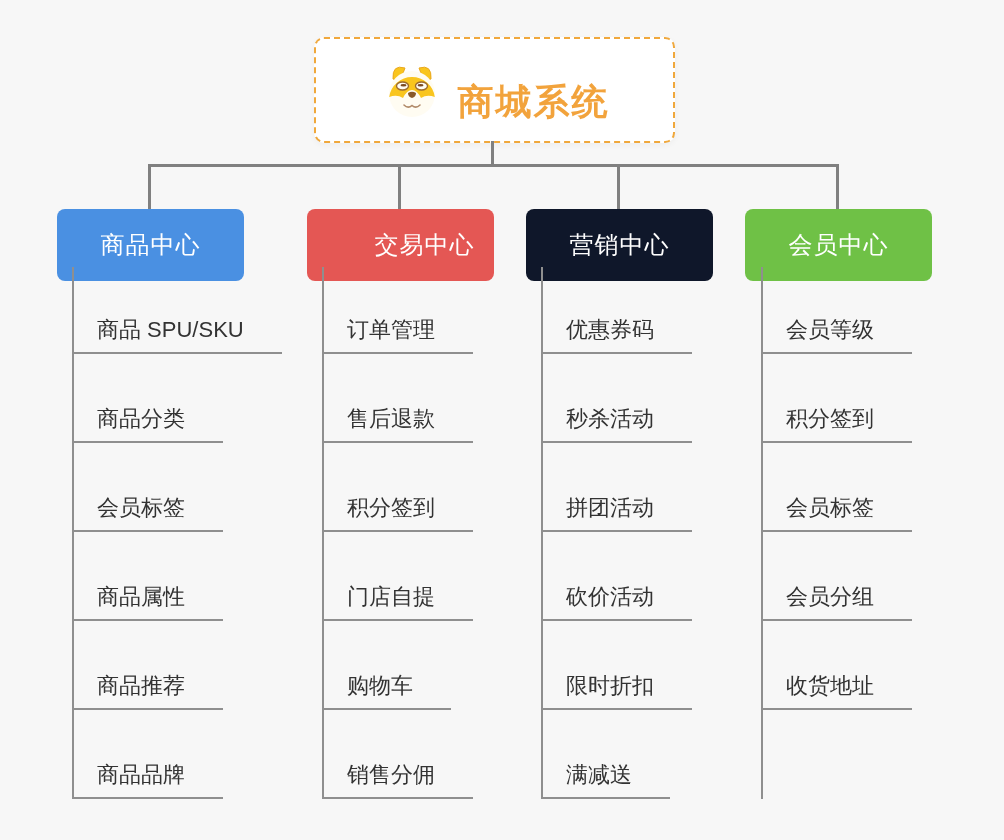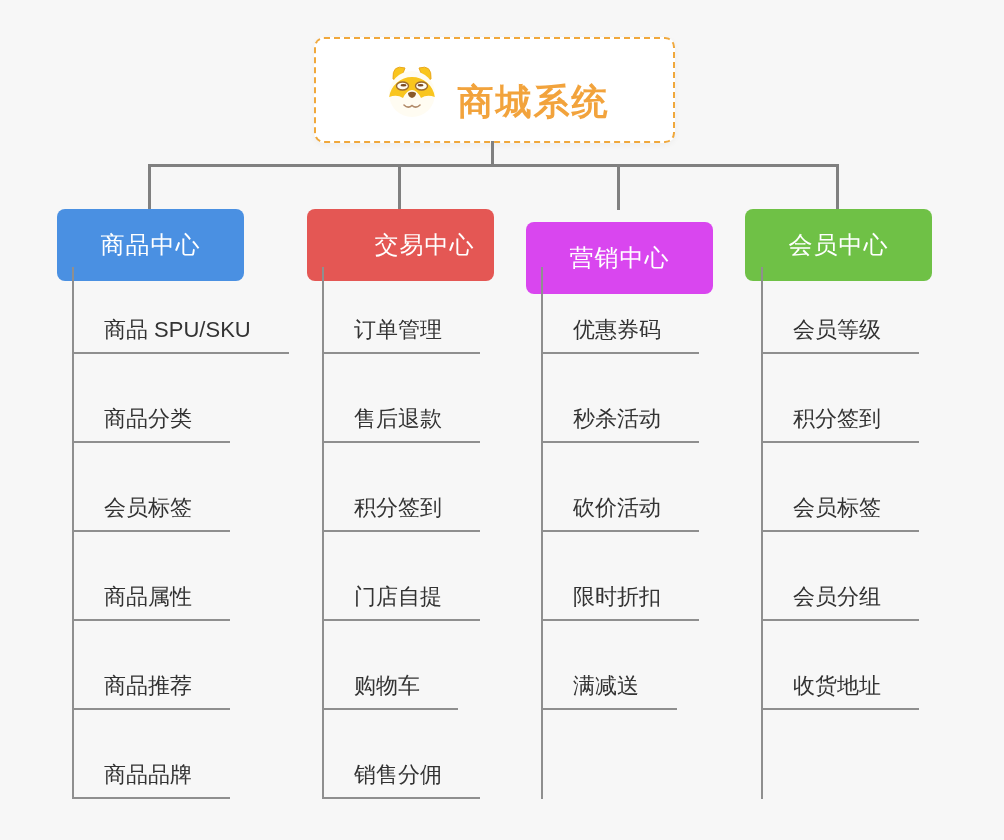--- a/index.html
+++ b/index.html
@@ -62,21 +62,21 @@
   .bi-1{left:322px;}
   .bi-2{left:541px;text-align:center;}
   .bi-3{left:761px;}
 
   .leaf{
     height:89px;display:flex;align-items:flex-end;
   }
   .leaf-label{
     display:inline-block;white-space:nowrap;
     font-size:22px;color:#333333;
-    padding:0 38px 7px 32px;
+    padding:0 38px 7px 25px;
     border-bottom:2px solid #8f8f8f;
   }
 </style>
 </head>
 <body>
 
 <div class="stage">
 
   <div class="root-node" style="border-color: rgb(240, 168, 60);">
     <svg class="root-icon" viewBox="0 0 64 60" aria-hidden="true">
@@ -102,21 +102,21 @@
 
   <div class="line v-root"></div>
   <div class="line bus"></div>
   <div class="line drop drop-0"></div>
   <div class="line drop drop-1"></div>
   <div class="line drop drop-2"></div>
   <div class="line drop drop-3"></div>
 
   <div class="branch-header bh-0" style="background: rgb(74, 144, 226);">商品中心</div>
   <div class="branch-header bh-1" style="background: rgb(228, 87, 84);">交易中心</div>
-  <div class="branch-header bh-2" style="background: #d946ef; margin-top: 13px;">营销中心</div>
+  <div class="branch-header bh-2" style="background: #0f172a;">营销中心</div>
   <div class="branch-header bh-3" style="background: rgb(111, 193, 70);">会员中心</div>
 
   <div class="branch-vline vl-0"></div>
   <div class="branch-vline vl-1"></div>
   <div class="branch-vline vl-2"></div>
   <div class="branch-vline vl-3"></div>
 
   <div class="branch-items bi-0">
     <div class="leaf">
         <span class="leaf-label">商品 SPU/SKU</span>
@@ -160,20 +160,23 @@
   </div>
 
   <div class="branch-items bi-2">
     <div class="leaf">
         <span class="leaf-label">优惠券码</span>
       </div>
     <div class="leaf">
         <span class="leaf-label">秒杀活动</span>
       </div>
     <div class="leaf">
+        <span class="leaf-label">拼团活动</span>
+      </div>
+    <div class="leaf">
         <span class="leaf-label">砍价活动</span>
       </div>
     <div class="leaf">
         <span class="leaf-label">限时折扣</span>
       </div>
     <div class="leaf">
         <span class="leaf-label">满减送</span>
       </div>
   </div>
 

